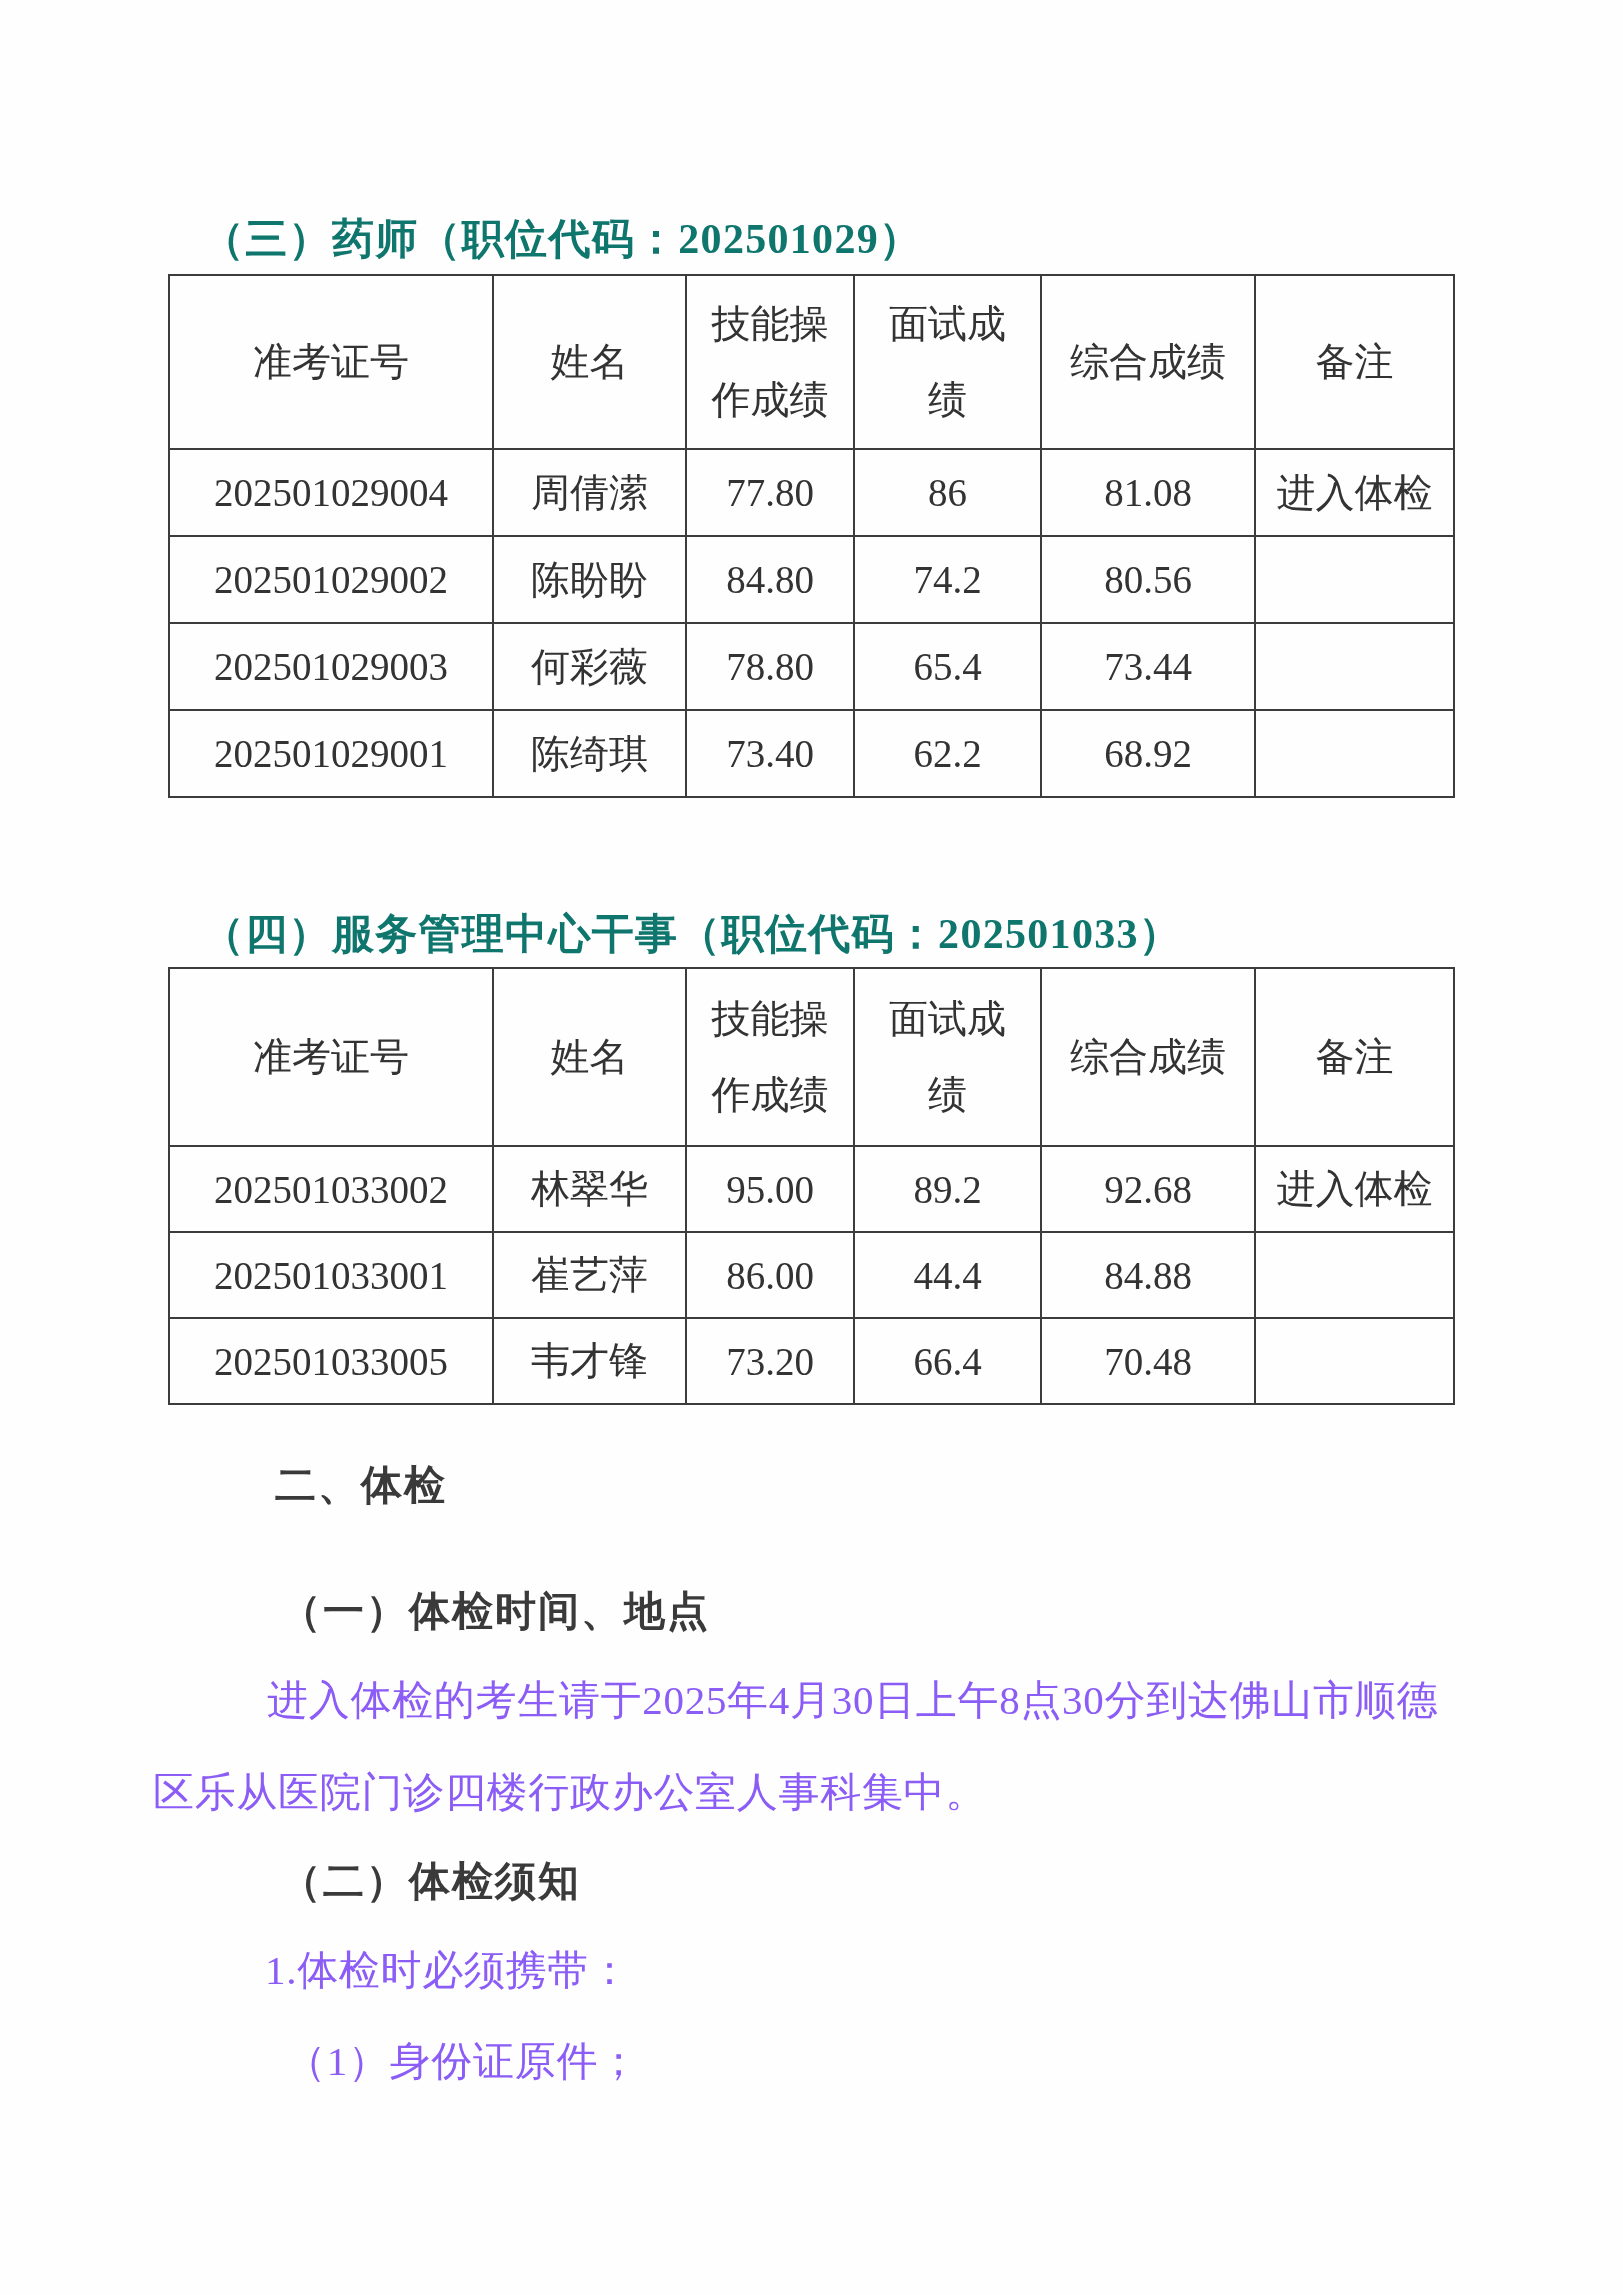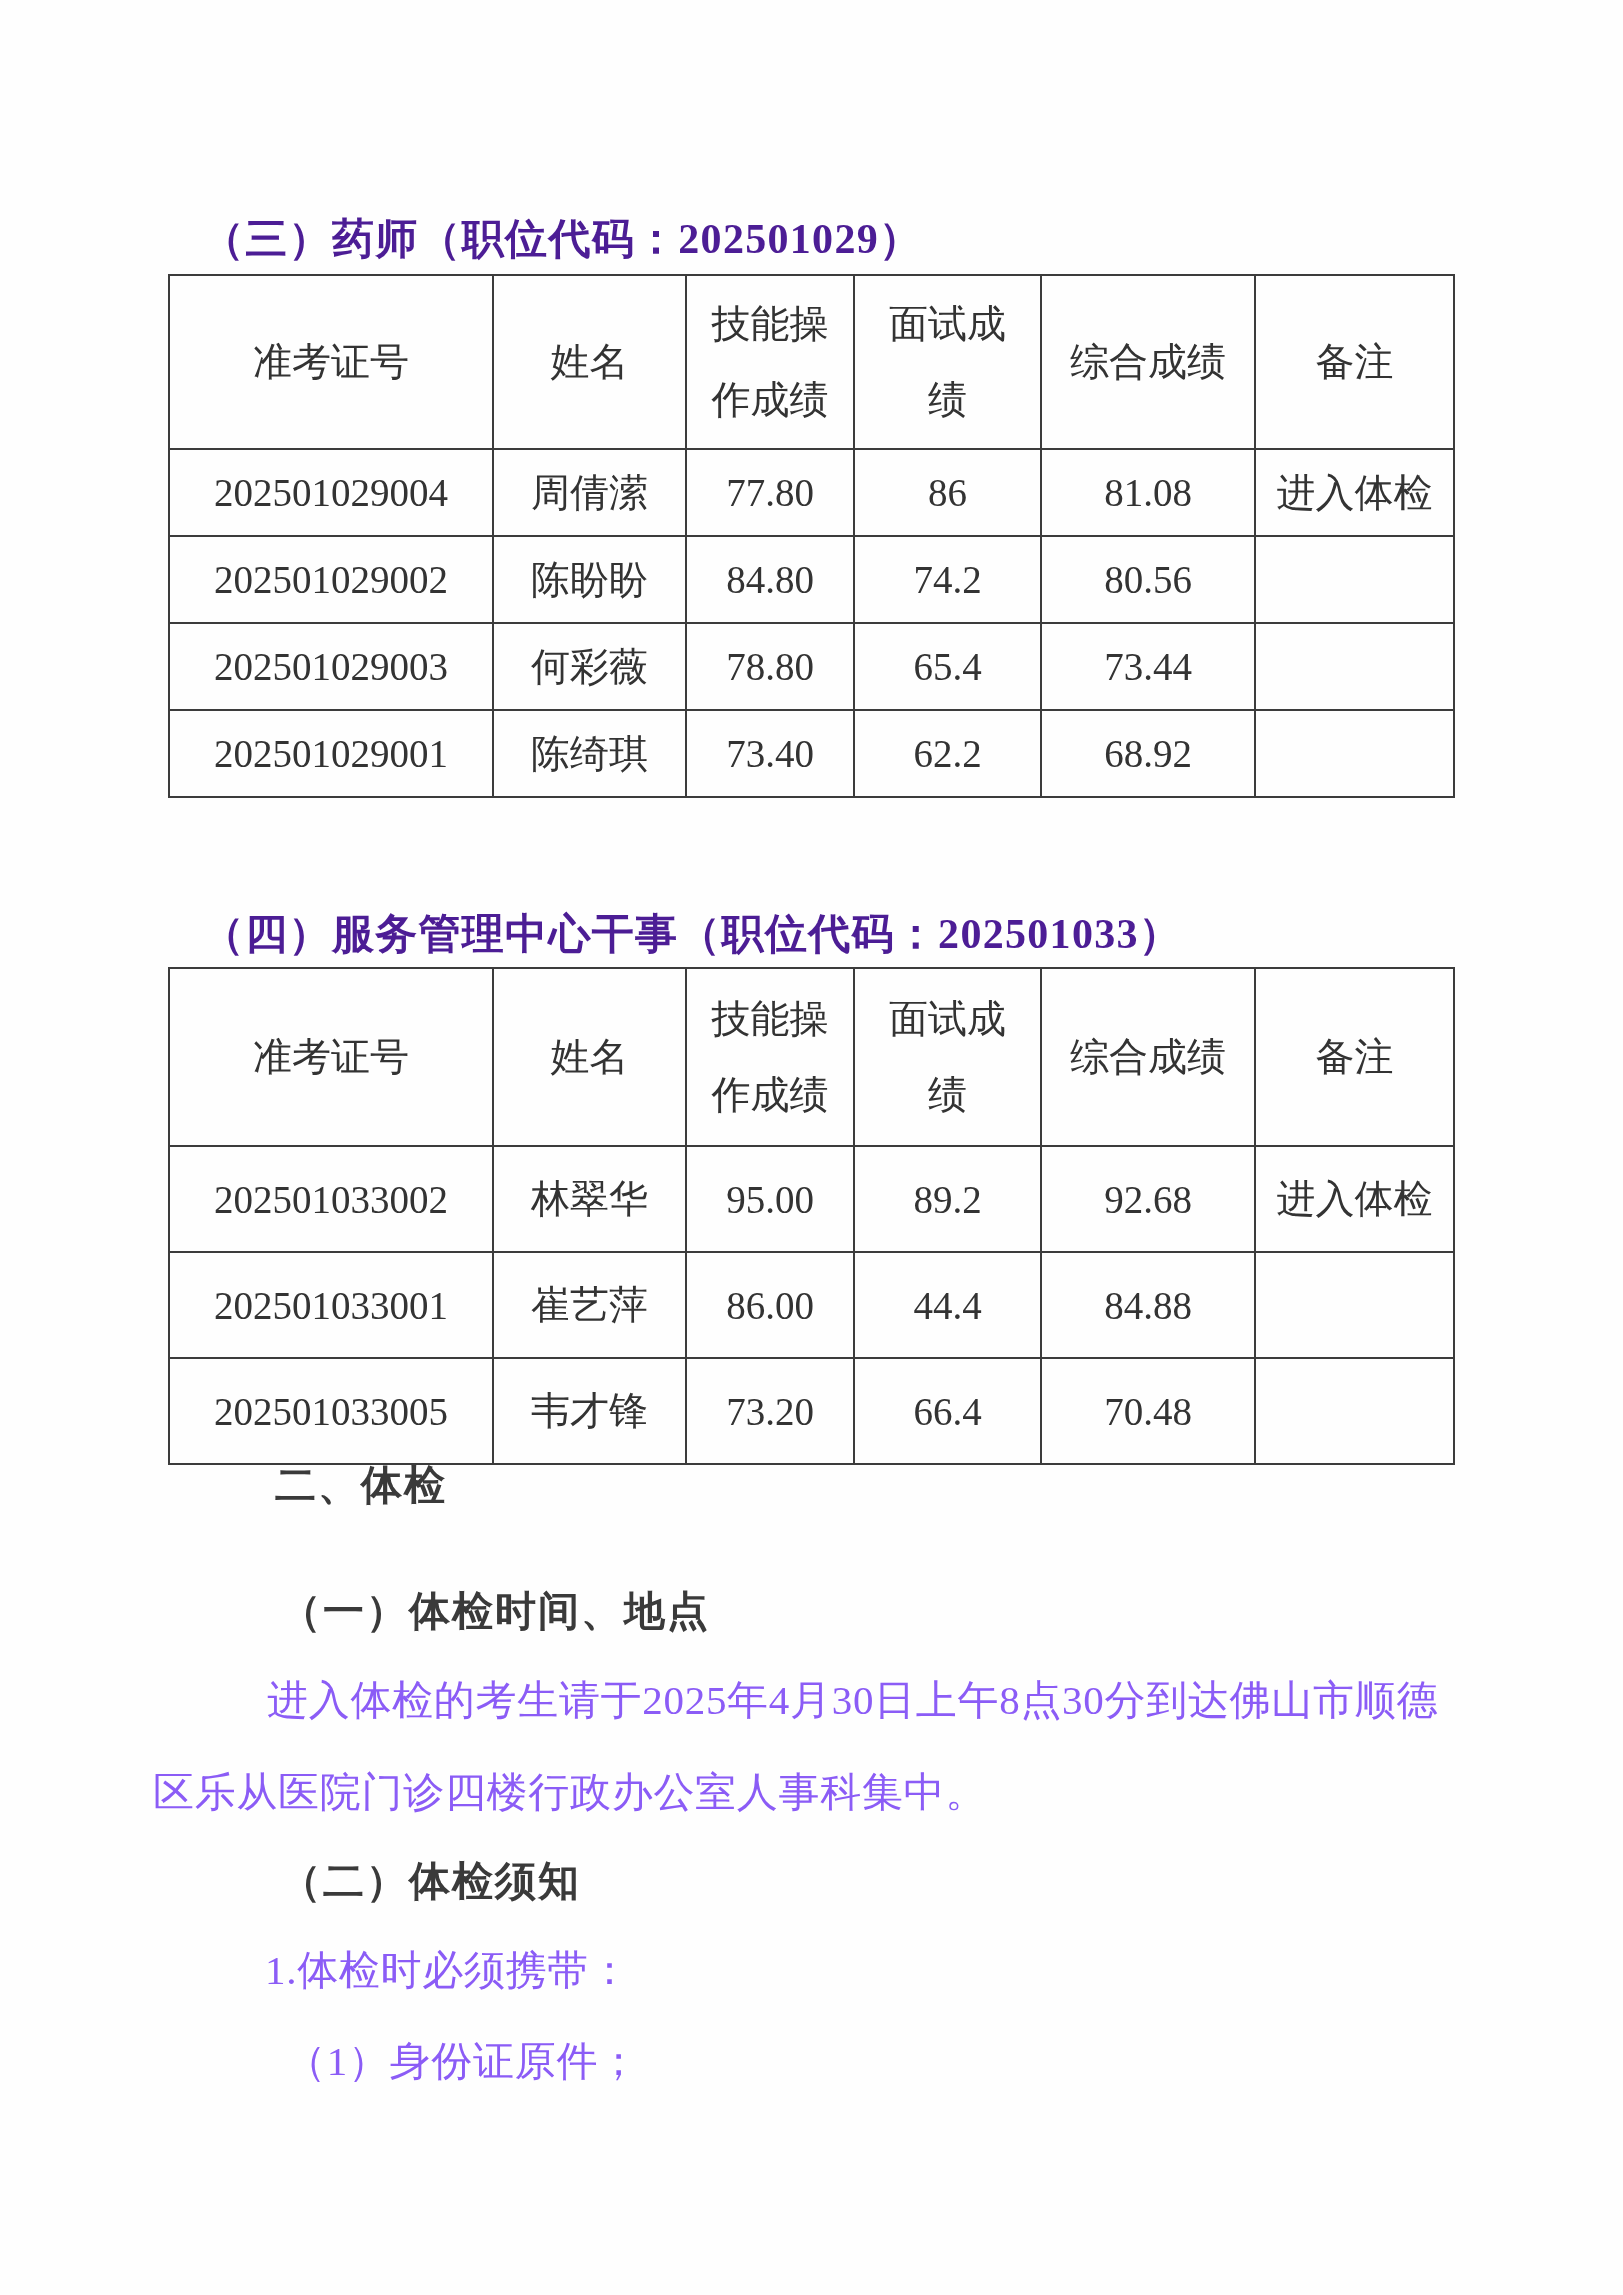--- a/index.html
+++ b/index.html
@@ -17,21 +17,21 @@
     color: #2e2e2e;
     overflow: hidden;
   }
   .sec-heading {
     position: absolute;
     margin: 0;
     font-size: 42px;
     font-weight: 600;
     letter-spacing: 1.3px;
     white-space: nowrap;
-    color: #4c1d95;
+    color: #0f766e;
   }
   .score-table {
     position: absolute;
     left: 168px;
     width: 1284px;
     border-collapse: collapse;
     table-layout: fixed;
     border: 2.6px solid #3c3c3c;
   }
   .score-table th, .score-table td {
@@ -44,21 +44,21 @@
     color: #333333;
   }
   .score-table th {
     font-weight: 400;
     white-space: pre-line;
     line-height: 1.95;
   }
   .t1 thead tr { height: 174px; }
   .t1 tbody tr { height: 87px; padding-left: 40px; }
   .t2 thead tr { height: 178px; }
-  .t2 tbody tr { height: 106px; }
+  .t2 tbody tr { height: 86px; }
   .line {
     position: absolute;
     white-space: nowrap;
     font-size: 41px;
     letter-spacing: 0.7px;
     color: #8b5cf6;
   }
   .bold-heading {
     font-family: "Liberation Sans", sans-serif;
     font-weight: 700;

